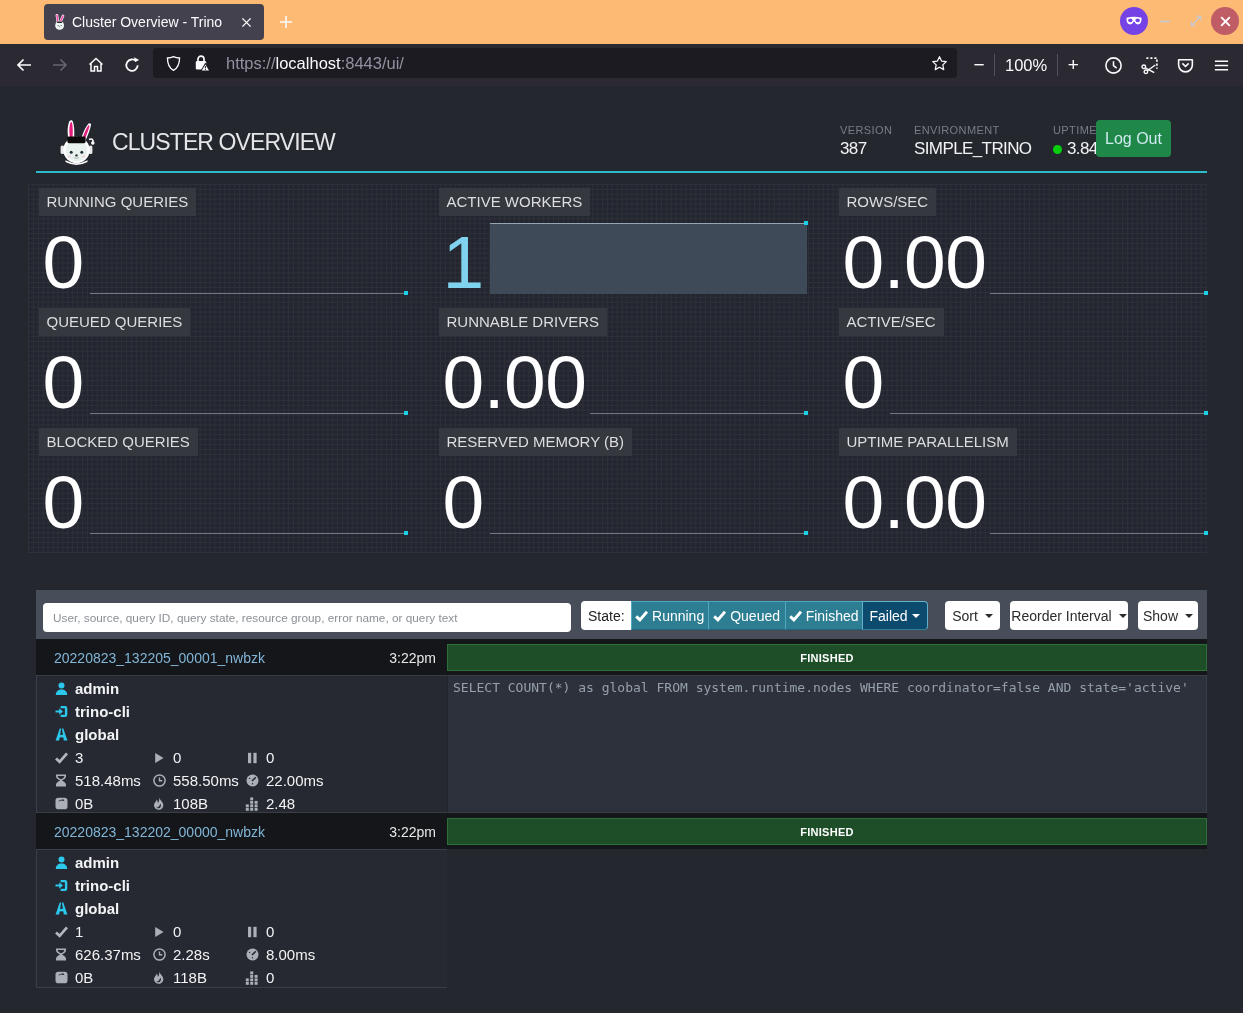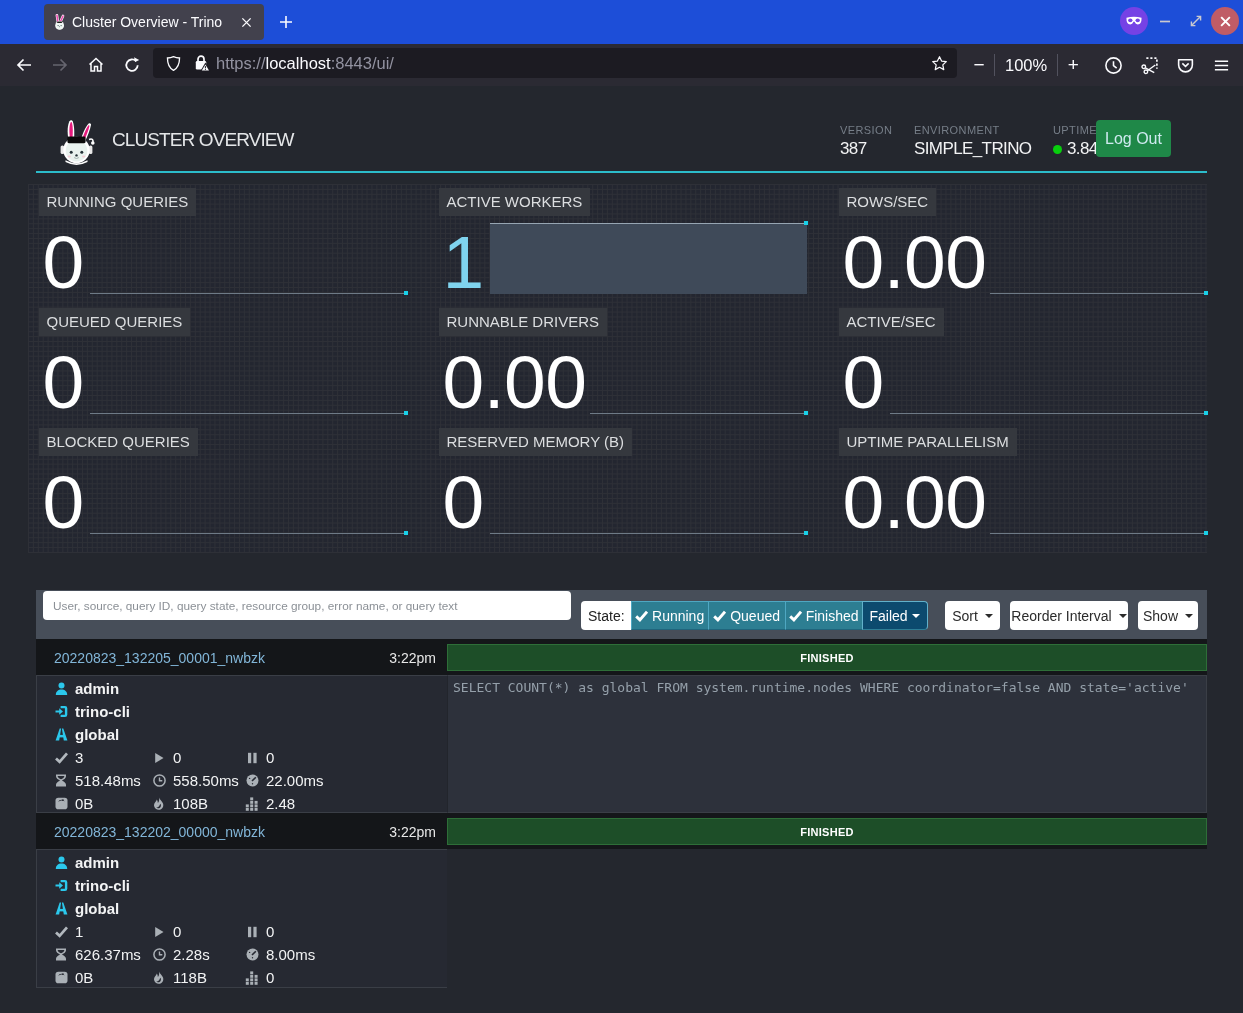--- a/index.html
+++ b/index.html
@@ -1,48 +1,48 @@
 <!DOCTYPE html>
 <html><head>
 <meta charset="utf-8">
 <style>
   * { margin:0; padding:0; box-sizing:border-box; }
   html,body { width:1243px; height:1013px; overflow:hidden; }
   body { font-family:"Liberation Sans","DejaVu Sans",sans-serif; background:#24272e; position:relative; }
 
   
-  .titlebar { position:absolute; left:0; top:0; width:1243px; height:44px; background:#1d4ed8; }
+  .titlebar { position:absolute; left:0; top:0; width:1243px; height:44px; background:#fdba74; }
   .tab { position:absolute; left:44px; top:4px; width:220px; height:36px; background:#42414d; border-radius:4px;
          display:flex; align-items:center; padding:0 8px; color:#fbfbfe; font-size:14px; }
   .tab .favicon { width:16px; height:16px; margin:0 4px 0 0; flex:none; }
   .tab .tab-title { flex:1; white-space:nowrap; overflow:hidden; }
   .tab .tab-close { flex:none; width:20px; height:20px; border-radius:4px; display:flex; align-items:center; justify-content:center; }
   .newtab { position:absolute; left:272px; top:8px; width:28px; height:28px; border-radius:4px; display:flex; align-items:center; justify-content:center; }
   .win-controls { position:absolute; left:0; top:0; width:1243px; height:44px; }
   .win-controls > * { position:absolute; top:7px; }
   .mask-btn { width:28px; height:28px; border-radius:50%; background:#7542e5; display:flex; align-items:center; justify-content:center; }
   .win-icon { width:26px; height:26px; display:flex; align-items:center; justify-content:center; }
   .close-btn { width:28px; height:28px; border-radius:50%; background:#c05c66; display:flex; align-items:center; justify-content:center; }
 
   .navbar { position:absolute; left:0; top:44px; width:1243px; height:42px; background:#2b2a33; display:flex; align-items:center; }
   .nav-icon { width:32px; height:32px; display:flex; align-items:center; justify-content:center; border-radius:4px; flex:none; }
   .urlbar { position:absolute; left:153px; top:4px; width:804px; height:30px; background:#1c1b22; border-radius:4px;
             display:flex; align-items:center; color:#fbfbfe; font-size:16.5px; }
   .urlbar .dim { color:#9292a0; }
-  .url-text { margin-left:1px; letter-spacing:0; }
+  .url-text { margin-left:11px; letter-spacing:0; }
   .zoom-ctrl { position:absolute; left:969px; top:0; height:42px; display:flex; align-items:center; color:#fbfbfe; font-size:16.5px; }
   .zoom-sep { width:1px; height:22px; background:#52525e; }
   .right-icons { position:absolute; right:6px; top:0; height:42px; display:flex; align-items:center; gap:4px; }
 
   
   .page { position:absolute; left:0; top:86px; width:1243px; height:927px; background:#24272e; color:#e8eaed; }
 
   .trino-header { position:absolute; left:36px; top:0; width:1171px; height:86px; }
   .trino-logo { position:absolute; left:22px; top:32px; }
-  .page-title { position:absolute; left:76px; top:43px; font-size:19px; font-weight:400; color:#e4e6e8; letter-spacing:-0.9px; }
+  .page-title { position:absolute; left:76px; top:43px; font-size:23px; font-weight:400; color:#e4e6e8; letter-spacing:-0.9px; }
   .meta { position:absolute; top:38px;margin-left:44px; }
   .meta .mlabel { font-size:11px; color:#767e88; letter-spacing:.4px; }
   .meta .mvalue { font-size:17px; color:#f2f3f4; margin-top:3px; letter-spacing:-0.6px; }
   .meta-version { left:760px; }
   .meta-env { left:834px; }
   .meta-uptime { left:973px; }
   .uptime-dot { display:inline-block; width:9px; height:9px; border-radius:50%; background:#08cf0d; margin-right:5px; }
   .logout-btn { position:absolute; left:1060px; top:34px; width:75px; height:37px; background:#1f8848; border:none; border-radius:4px;
                 color:#cfeaf0; font-size:16px; font-family:inherit; }
   .header-line { position:absolute; left:36px; top:85px; width:1171px; height:2px; background:#2cbccb; }
@@ -58,21 +58,21 @@
   .hud-value.blue { color:#7fd3ee; }
   .spark { position:absolute; bottom:10px; height:1px; background:#6e7a86; }
   .spark .dot { position:absolute; right:-1px; top:-2px; width:4px; height:4px; background:#19d0e8; }
   .area-chart { position:absolute; background:#3f4a59; border-top:1px solid #96a5b2; }
   .area-chart .dot { position:absolute; right:-1px; top:-3px; width:4px; height:4px; background:#19d0e8; }
 
   
   .qd-heading { position:absolute; left:36px; top:470px; width:1171px; height:34px; background:#6a7380;
                 display:flex; align-items:center; padding-left:10px; font-size:20px; color:#fff; }
   .qd-toolbar { position:absolute; left:36px; top:504px; width:1171px; height:49px; background:#474e59; }
-  .search-input { position:absolute; left:7px; top:1px; width:528px; height:29px; border:none; border-radius:4px;
+  .search-input { position:absolute; left:7px; top:13px; width:528px; height:29px; border:none; border-radius:4px;
                   padding:0 10px; font-size:11.8px; font-family:inherit; color:#444; background:#fff; }
   .search-input::placeholder { color:#8b9096; }
   .state-group { position:absolute; left:545px; top:11px; height:29px; display:flex; }
   .state-label { background:#fff; color:#222; font-size:14px; display:flex; align-items:center; padding:0 7px;
                  border-radius:4px 0 0 4px; }
   .tbtn { display:flex; align-items:center; justify-content:center; gap:4px; font-size:14px; color:#fff; background:#2d7e92;
           border:1px solid #4fa7c2; border-bottom-color:#20657c; margin-left:-1px; width:78px; }
   .tbtn.failed { width:66px; background:#4aa4c1; border-color:#62b1ca; border-bottom-color:#2d7e96; border-radius:0 4px 4px 0; }
   
   .tbtn.light { background:#0c4a6e; }

